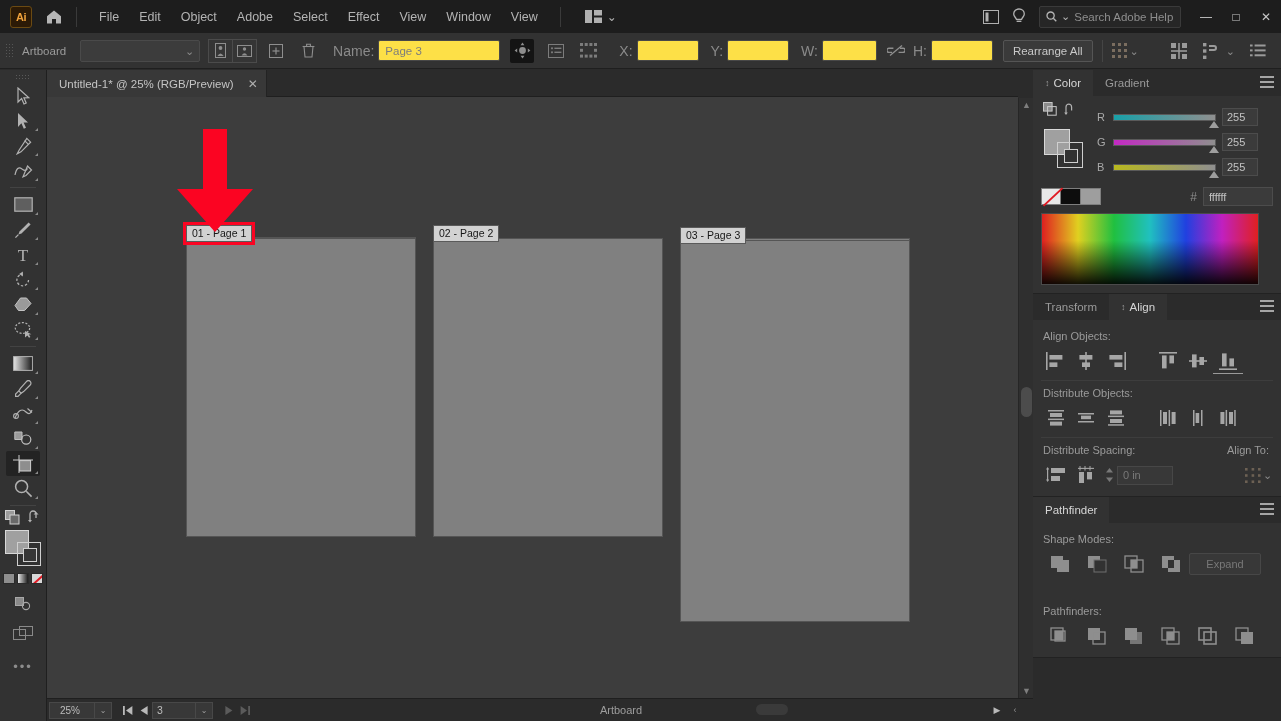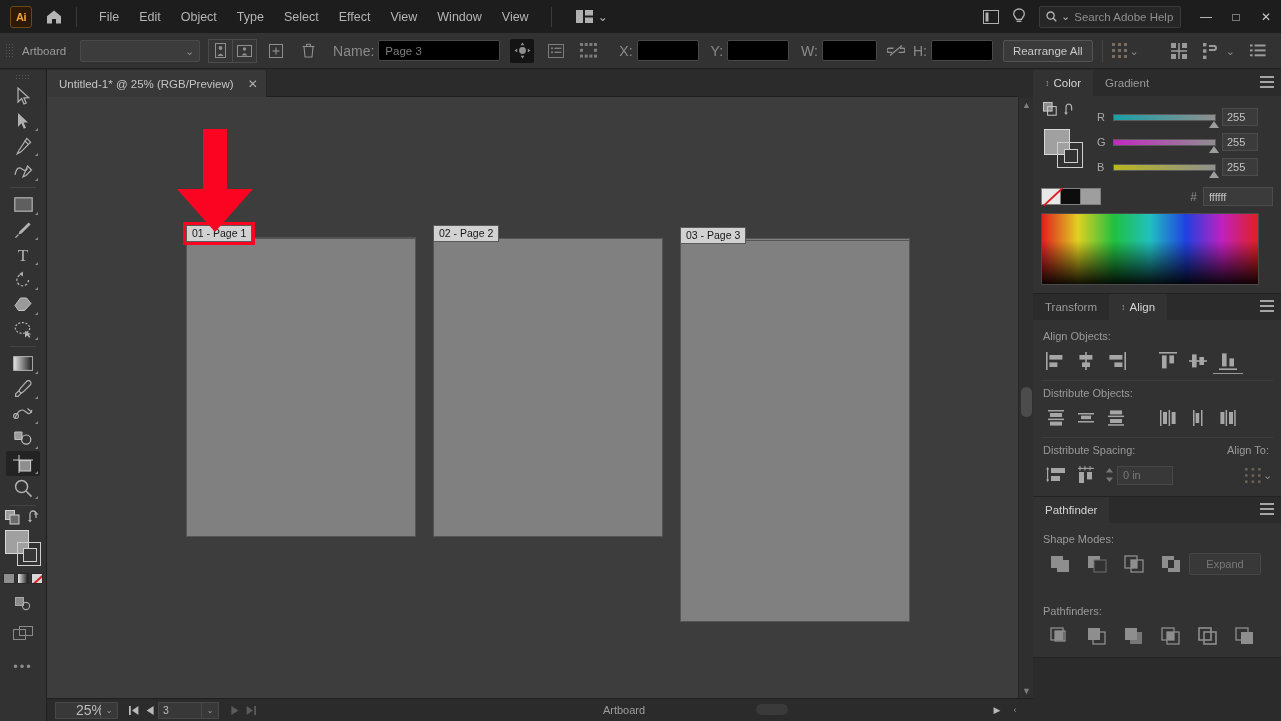--- a/index.html
+++ b/index.html
@@ -70,21 +70,21 @@
   .cb-grp { display: flex; align-items: center; margin-left: 8px; }
   .cb-sqbtn {
     width: 25px; height: 24px; border: 1px solid #4b4b4b; background: #353535;
     display: flex; align-items: center; justify-content: center;
   }
   .cb-plainbtn {
     width: 26px; height: 24px; display: flex; align-items: center; justify-content: center;
     margin-left: 6px;
   }
   .cb-field {
-    height: 21px; background: #000000; border: 1px solid #484848; border-radius: 2px;
+    height: 21px; background: #fde047; border: 1px solid #484848; border-radius: 2px;
     color: #7d7d7d; font-size: 11.5px; display: flex; align-items: center; padding: 0 6px;
   }
   .cb-tiny { color: #8a8a8a; font-size: 14px; margin-left: 12px; margin-right: 4px; }
   .art-opt-btn {
     width: 24px; height: 24px; background: #141414; border-radius: 2px;
     display: flex; align-items: center; justify-content: center; margin-left: 10px;
   }
   .rearrange-btn {
     height: 22px; background: #3a3a3a; border: 1px solid #555; border-radius: 2px;
     color: #c9c9c9; font-size: 11.5px; padding: 0 9px; display: flex; align-items: center;
@@ -166,22 +166,22 @@
   }
 
   
   .statusbar {
     position: absolute; left: 47px; top: 698px; width: 986px; height: 23px;
     background: #2b2b2b; border-top: 1px solid #1f1f1f;
     display: flex; align-items: center;
   }
   .st-zoom {
     width: 46px; height: 17px; background: #383838; border: 1px solid #484848;
-    color: #bdbdbd; font-size: 14px; display: flex; align-items: center; padding-left: 20px;
-    margin-left: 8px;
+    color: #bdbdbd; font-size: 10px; display: flex; align-items: center; padding-left: 10px;
+    margin-left: 2px;
   }
   .st-chev { width: 17px; height: 17px; display:flex; align-items:center; justify-content:center;
     background:#383838; border:1px solid #484848; border-left:none; color:#a0a0a0; font-size:8px;}
   .st-navbtn { width: 16px; height: 17px; display: flex; align-items: center; justify-content: center; color: #b9b9b9; font-size: 9px; }
   .st-navbtn.dim { color: #5b5b5b; }
   .st-num {
     width: 44px; height: 17px; background: #383838; border: 1px solid #484848;
     color: #bdbdbd; font-size: 10.5px; display: flex; align-items: center; padding-left: 4px;
   }
   .st-text { flex: 1; text-align: center; color: #9d9d9d; font-size: 11px; }
@@ -268,21 +268,21 @@
     <div class="home-ico">
       <svg width="20" height="20" viewBox="0 0 20 20">
           <path d="M10 3.5 L3 9.2 L3 16.5 L8 16.5 L8 12 L12 12 L12 16.5 L17 16.5 L17 9.2 Z" fill="#b5b5b5"></path>
         </svg>
     </div>
     <div class="menu-div"></div>
     <div class="menu-items">
       <div class="menu-item">File</div>
       <div class="menu-item">Edit</div>
       <div class="menu-item">Object</div>
-      <div class="menu-item">Type</div>
+      <div class="menu-item">Adobe</div>
       <div class="menu-item">Select</div>
       <div class="menu-item">Effect</div>
       <div class="menu-item">View</div>
       <div class="menu-item">Window</div>
       <div class="menu-item">View</div>
     </div>
     <div class="menu-div"></div>
     <div class="ws-switch">
       <span>
         <svg width="17" height="13" viewBox="0 0 17 13">

